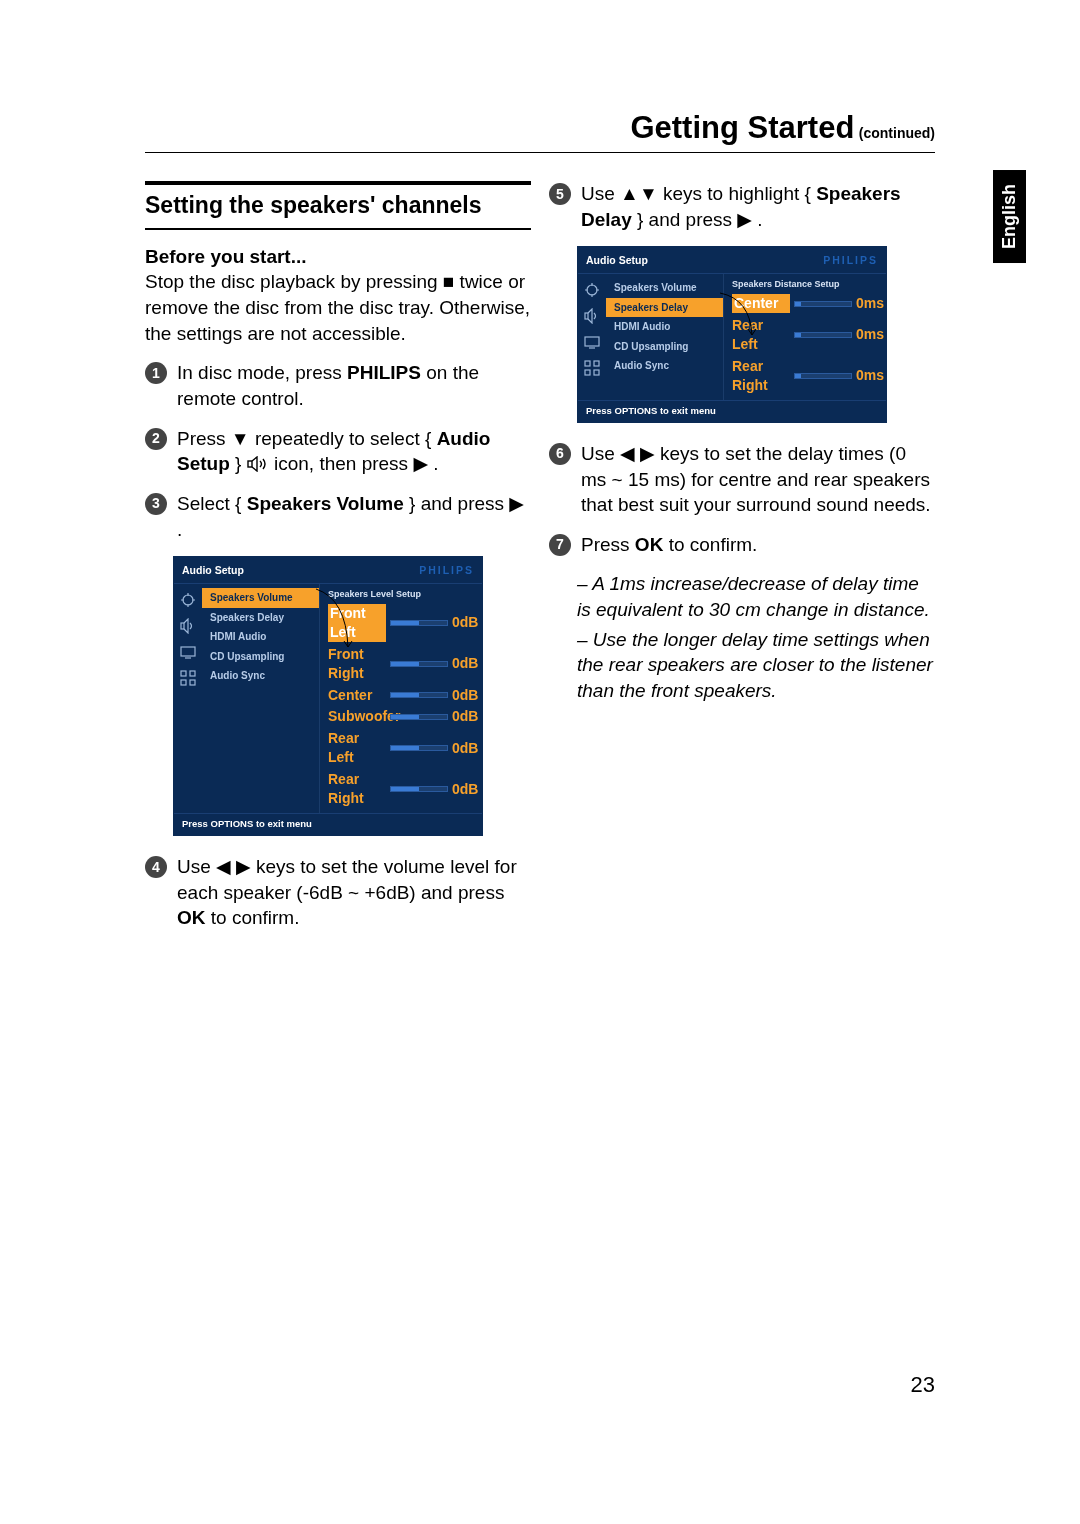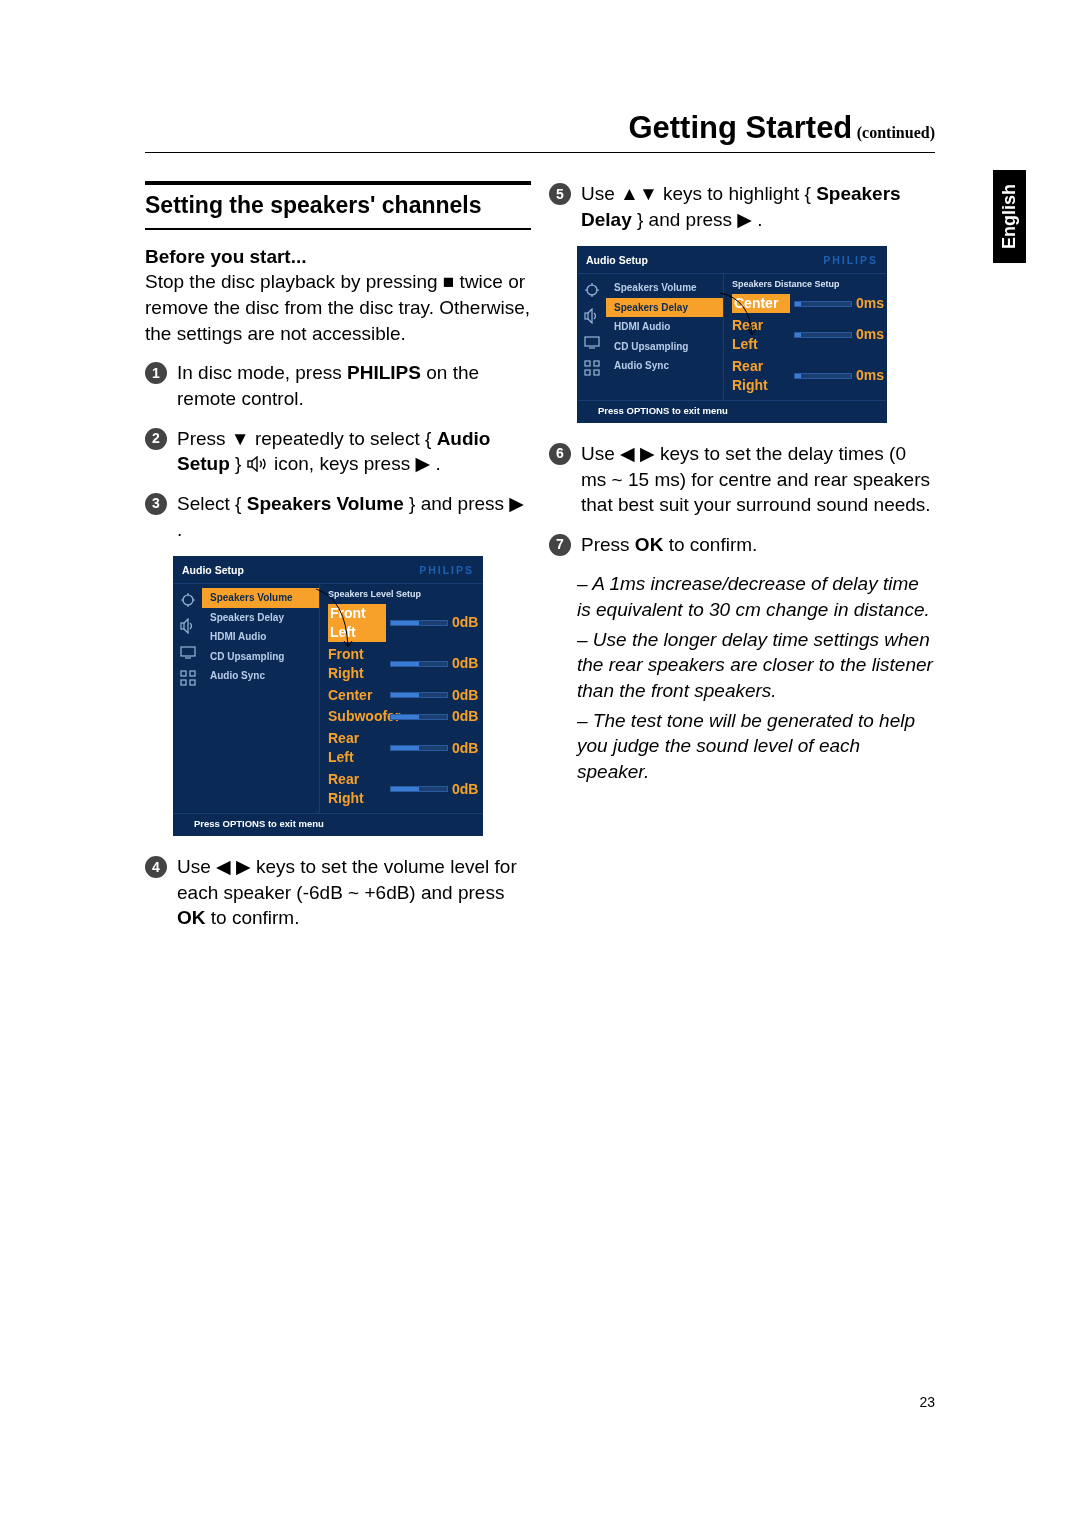--- a/index.html
+++ b/index.html
@@ -22,22 +22,21 @@
     text-align: right;
     padding-bottom: 8px;
   }
   .running-title .big {
     font-weight: 700;
     font-size: 31px;
     margin-left: 34px;
   }
   .running-title .cont {
     font-weight: 700;
-    font-size: 16px;
-    font-family: Liberation Serif, serif;
+    font-size: 14px;
   }
   .hr-top {
     border: none;
     border-top: 1.5px solid #000;
     margin-top: 6px;
   }
   .side-tab {
     position: absolute;
     right: 54px;
     top: 170px;
@@ -64,21 +63,21 @@
   .step { display: flex; gap: 10px; margin-bottom: 14px; }
   .step .bullet {
     flex: 0 0 22px; height: 22px; border-radius: 50%;
     background: #444; color: #fff; font-size: 14px; font-weight: 700;
     display: flex; align-items: center; justify-content: center;
     margin-top: 2px;
   }
   .step .body { flex: 1; }
   .hints-head { font-style: italic; margin-bottom: 4px; }
   .hints p { font-style: italic; margin-bottom: 4px; }
-  .pagenum { position: absolute; right: 0; bottom: 0; font-size: 14px; }
+  .pagenum { position: absolute; right: 0; bottom: 12px; font-size: 22px; }
   .glyph { font-family: Arial, sans-serif; }
   .speaker-icon {
     display: inline-block; width: 22px; height: 16px; vertical-align: -2px;
   }
   
   .osd {
     width: 310px;
     font-size: 10.5px;
     font-weight: 700;
     border: 1px solid #0a2a55;
@@ -118,21 +117,21 @@
     font-size: 14px;
   }
   .osd .row .lbl { width: 58px; color: #f7a12b; }
   .osd .row.sel .lbl { color: #fff; background: #f7a12b; padding: 0 2px; width: 58px; }
   .osd .row .bar {
     flex: 1; height: 6px; background: #1b3f70;
     position: relative; border: 1px solid #2a5a9e;
   }
   .osd .row .bar .fill { position: absolute; left: 0; top: 0; bottom: 0; width: 50%; background: #3a7bd5; }
   .osd .row .val { width: 24px; text-align: left; color: #f7a12b; }
-  .osd .footer { padding: 4px 20px; border-top: 1px solid #193e73; font-size: 9.5px; }
+  .osd .footer { padding: 4px 8px; border-top: 1px solid #193e73; font-size: 9.5px; }
   .osd .arrow-hint {
     position: absolute; left: 138px; width: 34px; height: 1px;
   }
   .osd .arrow-hint svg { overflow: visible; }
 </style>
 </head>
 <body>
 
 <div class="page">
 
@@ -179,21 +178,21 @@
           <span class="speaker-icon">
             <svg viewBox="0 0 22 16" width="22" height="16">
                 <g fill="none" stroke="#000" stroke-width="1.4">
                   <rect x="1" y="5" width="4" height="6"></rect>
                   <path d="M5 5 L10 1 V15 L5 11"></path>
                   <path d="M13 5 Q16 8 13 11"></path>
                   <path d="M16 3 Q20 8 16 13"></path>
                 </g>
               </svg>
           </span>
-          <span> icon, keys press </span>
+          <span> icon, then press </span>
           <span class="glyph">▶</span>
           <span>.</span>
         </div>
       </div>
 
       <div class="step">
         <div class="bullet">3</div>
         <div class="body">
           <span>Select { </span>
           <b>Speakers Volume</b>
@@ -419,21 +418,20 @@
         <div class="body">
           <span>Press </span>
           <b>OK</b>
           <span> to confirm.</span>
         </div>
       </div>
 
       <div class="hints" style="margin-left:28px">
         <p>– A 1ms increase/decrease of delay time is equivalent to 30 cm change in distance.</p>
         <p>– Use the longer delay time settings when the rear speakers are closer to the listener than the front speakers.</p>
-        <p>– The test tone will be generated to help you judge the sound level of each speaker.</p>
       </div>
     </div>
   </div>
 
   <div class="pagenum">23</div>
 </div>
 
 <div class="side-tab">English</div>
 
 </body></html>

